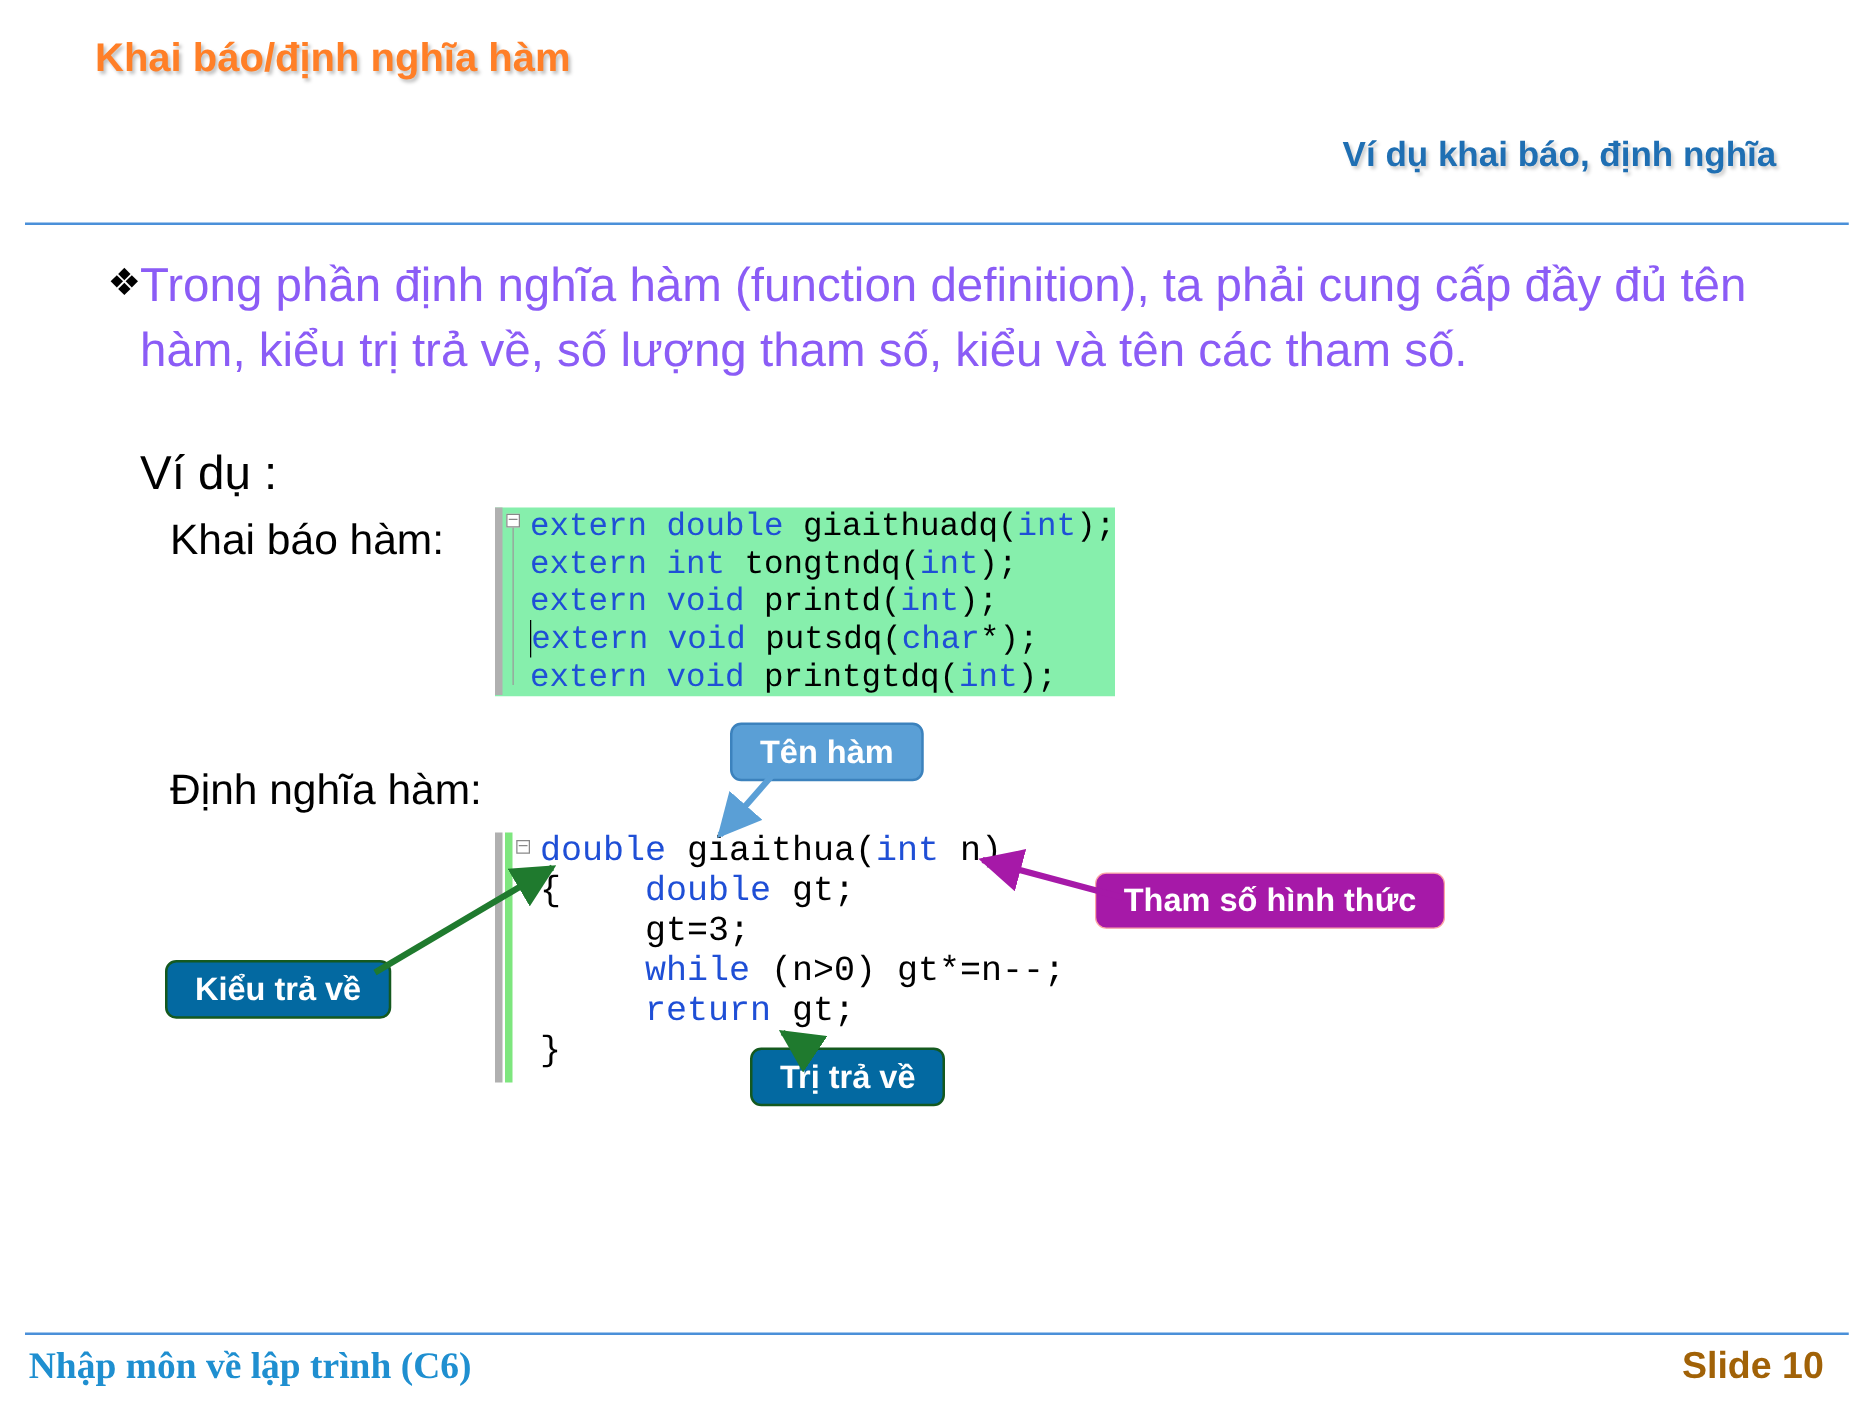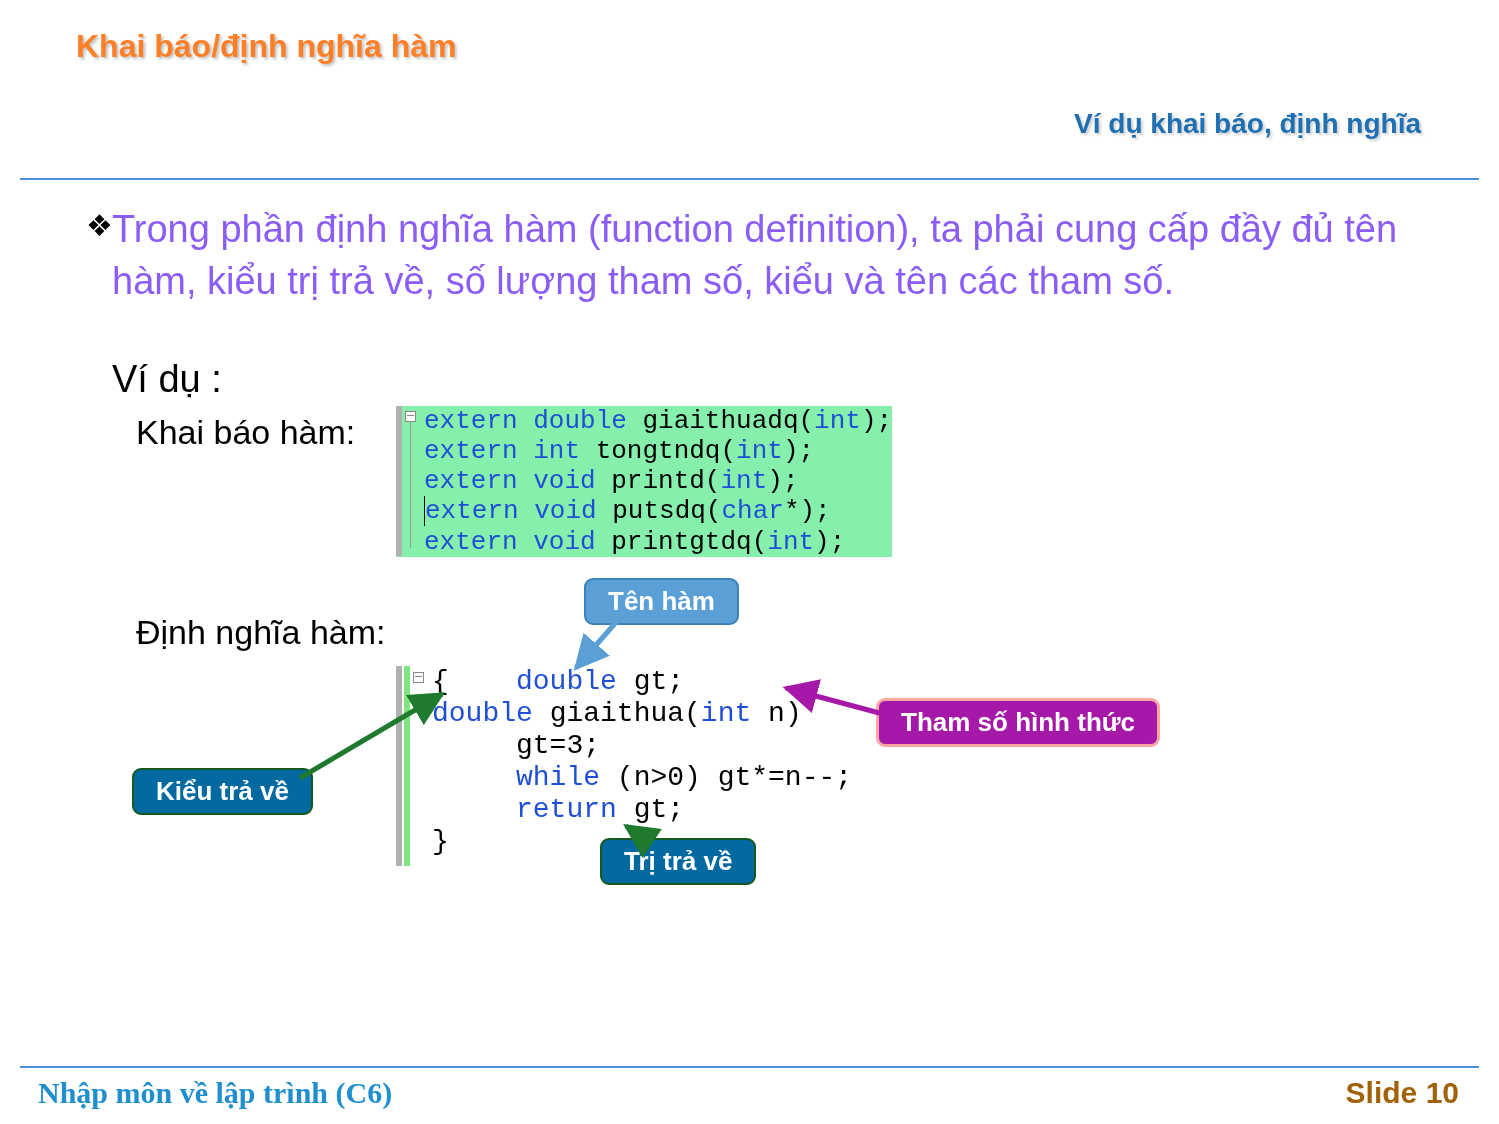--- a/index.html
+++ b/index.html
@@ -175,21 +175,21 @@
   .pill {
     position: absolute;
     border-radius: 9px;
     font-size: 26px;
     font-weight: bold;
     color: #fff;
     padding: 6px 22px;
     white-space: nowrap;
   }
   .pill-blue   { background: #5a9fd6; border: 2px solid #3c82bd; }
-  .pill-purple { background: #a619a8; border: 3px solid #fca5a5; }
+  .pill-purple { background: #a619a8; border: 1px solid #fca5a5; }
   .pill-green  { background: #0369a1; border: 2px solid #14591f; }
 
   
   .arrows {
     position: absolute;
     top: 0; left: 0;
     width: 1499px; height: 1124px;
     pointer-events: none;
   }
 
@@ -197,21 +197,21 @@
     position: absolute;
     bottom: 56px;
     left: 20px;
     right: 20px;
     height: 0;
     border-top: 2px solid #4a90d9;
   }
   .footer-left {
     position: absolute;
     bottom: 14px;
-    left: 38px;
+    left: 23px;
     font-size: 30px;
     font-weight: bold;
     color: #1f8fd0;
     font-family: "Times New Roman", serif;
   }
   .footer-right {
     position: absolute;
     bottom: 14px;
     right: 40px;
     font-size: 30px;
@@ -244,22 +244,22 @@
   <div class="line"><span class="kw">extern</span> <span class="kw">void</span><span> printgtdq(</span><span class="kw">int</span><span>);</span></div>
 </div>
 
 <div class="label2">Định nghĩa hàm:</div>
 
 <div class="codeblock2">
   <div class="gutter"></div>
   <div class="highlight-bar"></div>
   <div class="fold-box"></div>
   <div class="fold-minus"></div>
+  <div class="line"><span class="kw">double</span><span> giaithua(</span><span class="kw">int</span><span> n)</span></div>
   <div class="line"><span>{    </span><span class="kw">double</span><span> gt;</span></div>
-  <div class="line"><span class="kw">double</span><span> giaithua(</span><span class="kw">int</span><span> n)</span></div>
   <div class="line"><span>     gt=3;</span></div>
   <div class="line"><span>     </span><span class="kw">while</span><span> (n&gt;0) gt*=n--;</span></div>
   <div class="line"><span>     </span><span class="kw">return</span><span> gt;</span></div>
   <div class="line"><span>}</span></div>
 </div>
 
 <div class="pill pill-blue" style="top:578px; left:584px;">Tên hàm</div>
 <div class="pill pill-purple" style="top:698px; left:876px;">Tham số hình thức</div>
 <div class="pill pill-green" style="top:768px; left:132px;">Kiểu trả về</div>
 <div class="pill pill-green" style="top:838px; left:600px;">Trị trả về</div>

